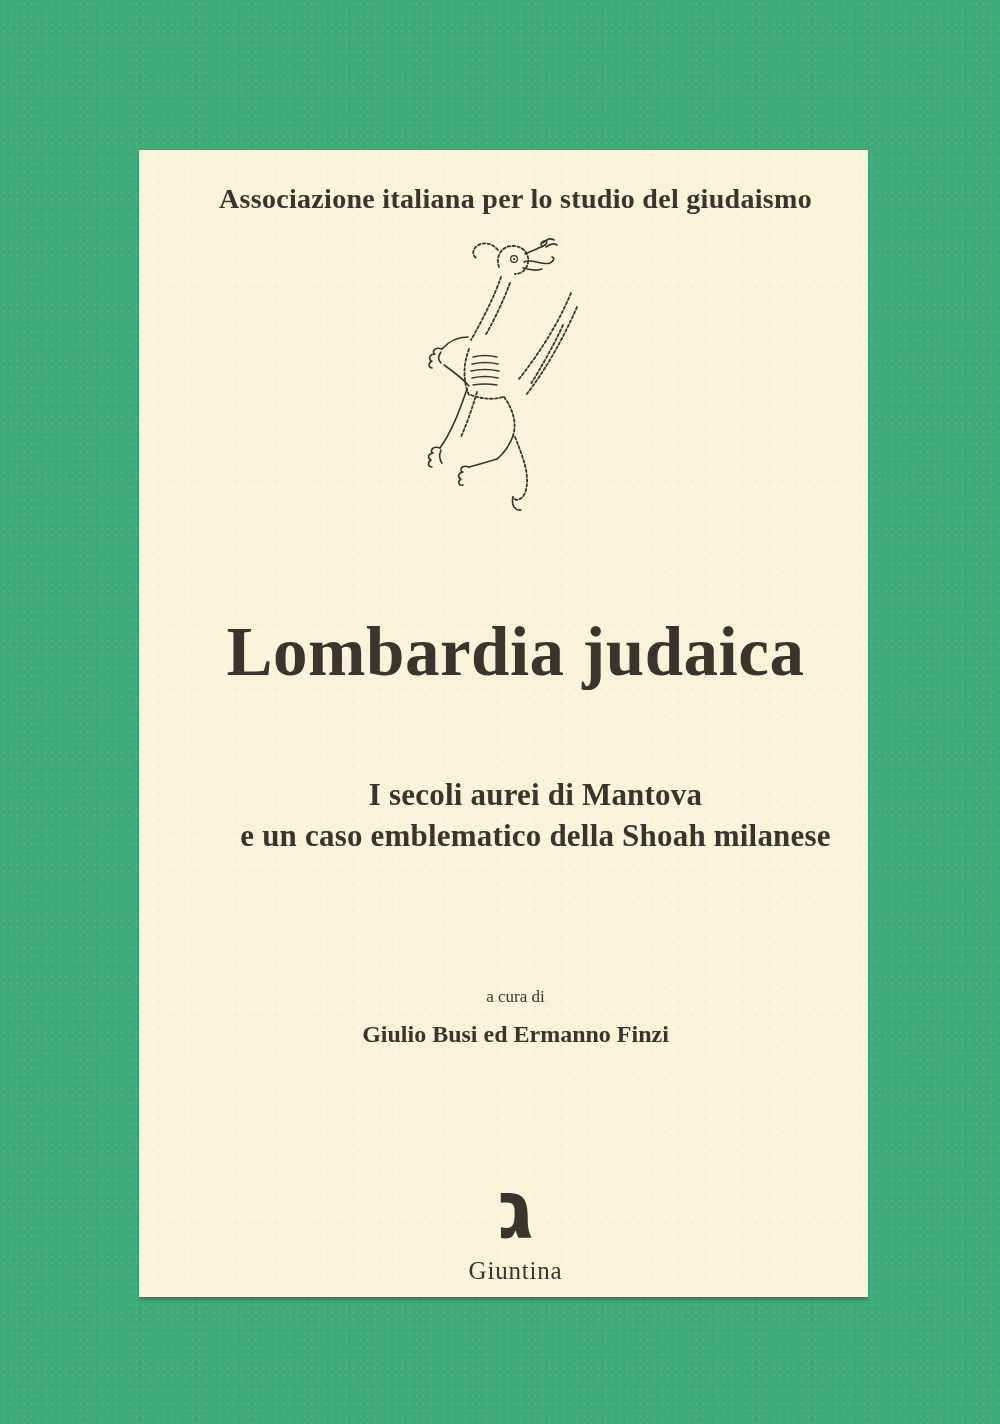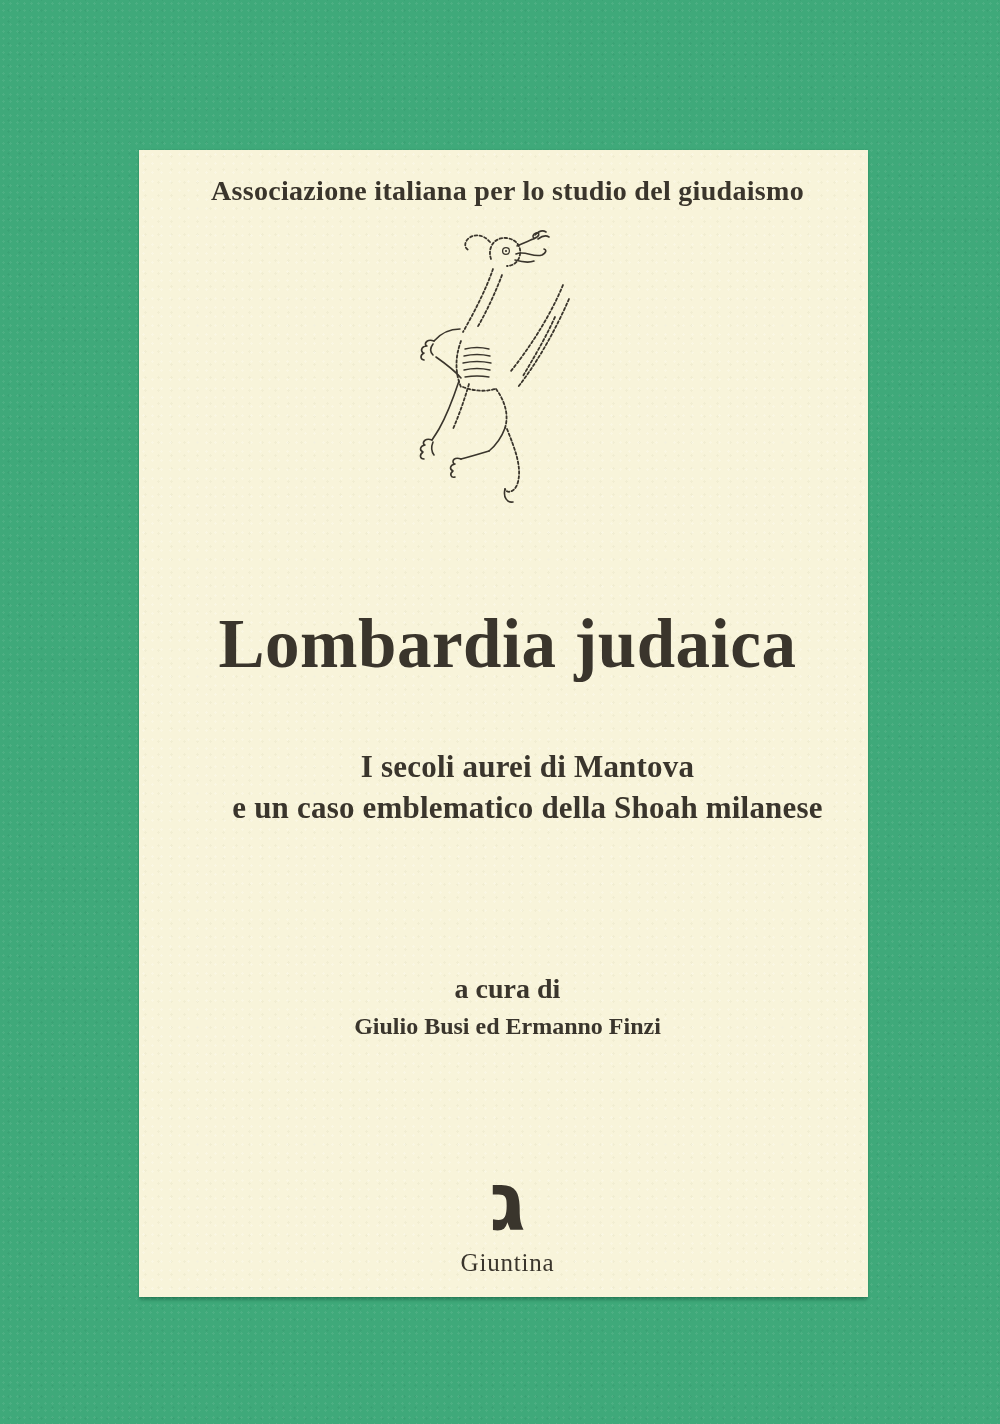--- a/index.html
+++ b/index.html
@@ -28,41 +28,41 @@
     position:absolute;left:139px;top:150px;width:729px;height:1147px;
     background-color:var(--panel-cream);
     background-image:
       radial-gradient(rgba(255,255,255,.25) 1px, transparent 1.4px),
       radial-gradient(rgba(120,105,60,.05) 1px, transparent 1.4px);
     background-size:9px 9px,13px 13px;
     box-shadow:0 4px 3px -1px rgba(10,70,45,.38), 0 0 2px rgba(10,70,45,.2);
   }
   .panel > div, .panel > h1{
     position:absolute;left:0;width:100%;
-    text-align:center;color:var(--text-ink);margin:4px;
+    text-align:center;color:var(--text-ink);margin:12px;
   }
   .assoc{
     top:18px;font-size:28px;font-weight:bold;line-height:38px;
     letter-spacing:.3px;
   }
   .creature{
     position:absolute;left:266px;top:75px;width:210px;height:285px;
     color:var(--illustration-ink);
   }
   .title{
     top:458px;font-size:69px;font-weight:bold;line-height:64px;
     letter-spacing:.5px;
   }
   .subtitle{
-    top:592px;font-size:31px;font-weight:bold;line-height:41px;
+    top:612px;font-size:31px;font-weight:bold;line-height:41px;
     letter-spacing:.2px;
     padding-left:20px;
   }
   .credits{ top:818px; }
-  .cr-prefix{font-size:28px;font-weight:bold;line-height:34px;}
+  .cr-prefix{font-size:17px;font-weight:normal;line-height:34px;}
   .cr-names{font-size:24px;font-weight:bold;line-height:40px;}
   .mark{
     top:1002px;font-size:82px;line-height:92px;font-weight:bold;
     font-family:"DejaVu Sans",sans-serif;color:var(--mark-ink);
   }
   .publisher{
     top:1090px;font-size:25px;font-weight:normal;line-height:38px;
     letter-spacing:.8px;
   }
   svg .ink{stroke:currentColor;fill:none;stroke-linecap:round;stroke-linejoin:round;}

